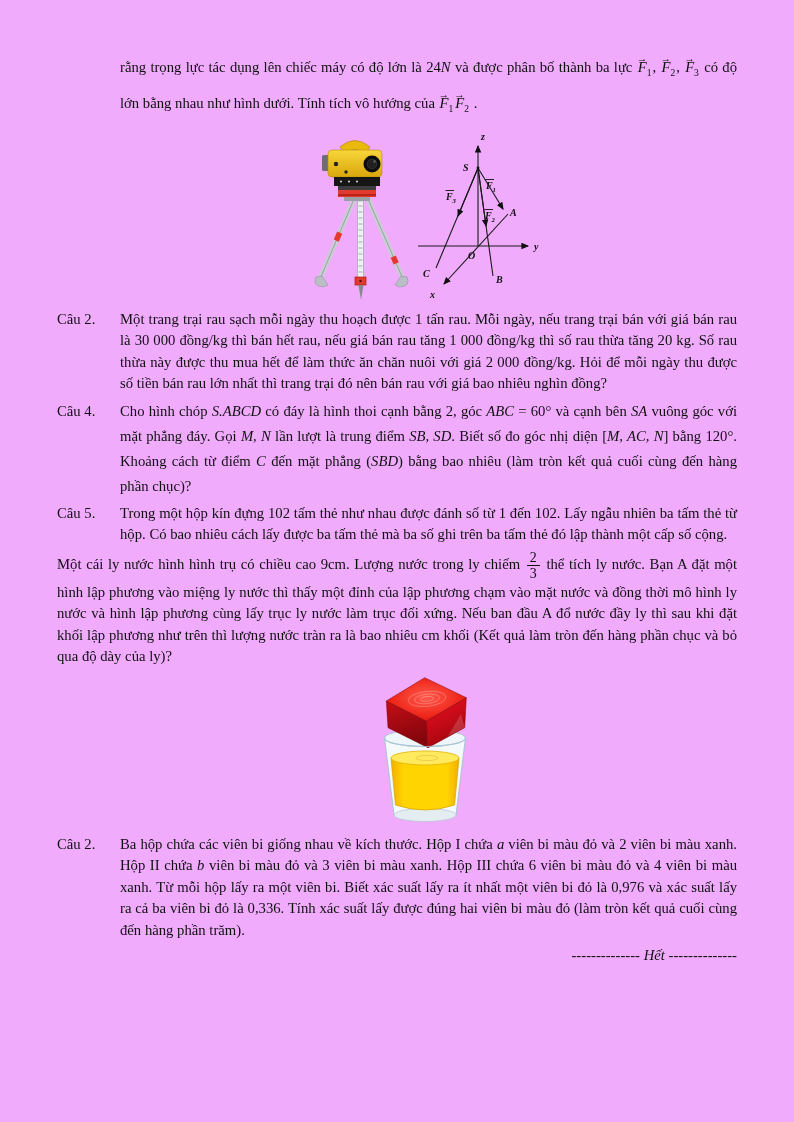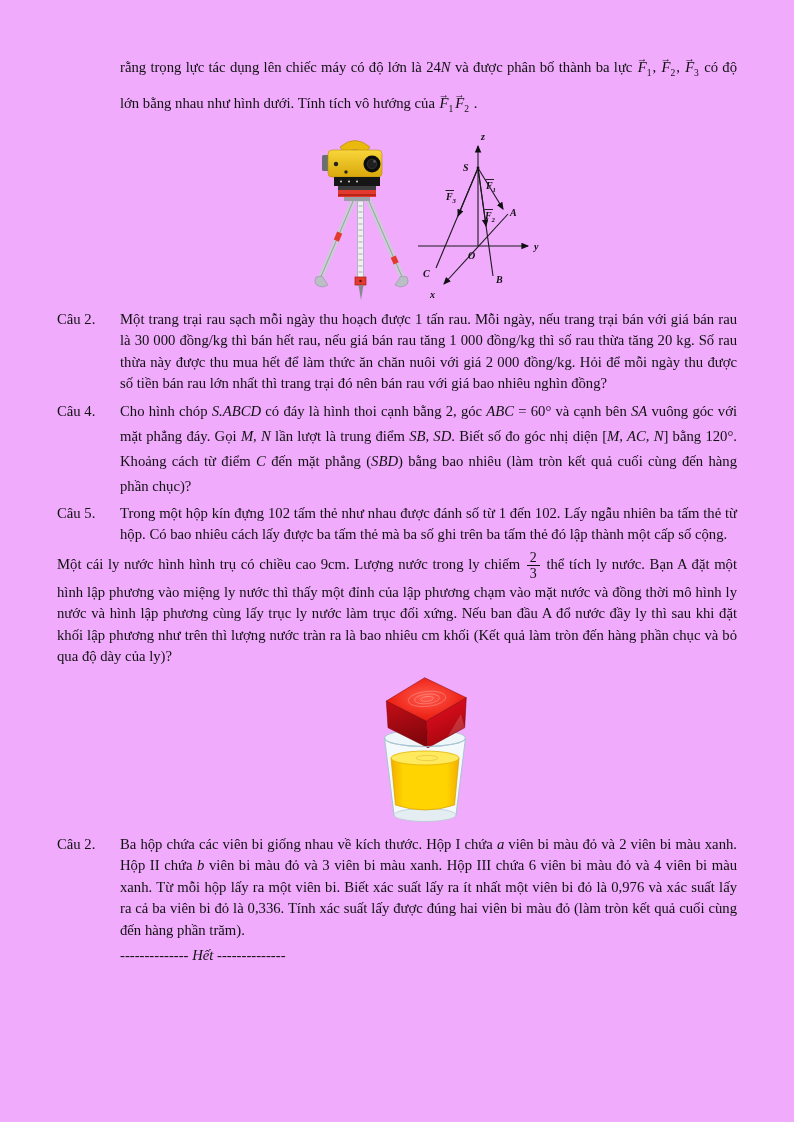--- a/index.html
+++ b/index.html
@@ -31,21 +31,21 @@
   }
   
   .frac{display:inline-flex;flex-direction:column;align-items:center;
         vertical-align:middle;line-height:1.1;font-size:0.95em;padding:0 2px;}
   .frac .fn{display:block;border-bottom:1px solid #101010;padding:0 3px;}
   .frac .fd{display:block;padding:0 3px;}
   
   .fig{display:flex;justify-content:center;align-items:flex-end;margin:2px 0 8px 63px;}
   .fig1{gap:2px;}
   .fig2{margin:6px 0 8px 63px;}
-  .footer{margin:4px 0 8px 63px;text-align:left;}
+  .footer{margin:4px 0 8px 63px;text-align:right;}
   
   svg text{font-family:"Liberation Serif",serif;font-style:italic;font-weight:bold;
            font-size:10px;fill:#101010;}
   svg text.sub{font-size:6.8px;}
 </style>
 </head>
 <body>
 
 <div class="page">
 

